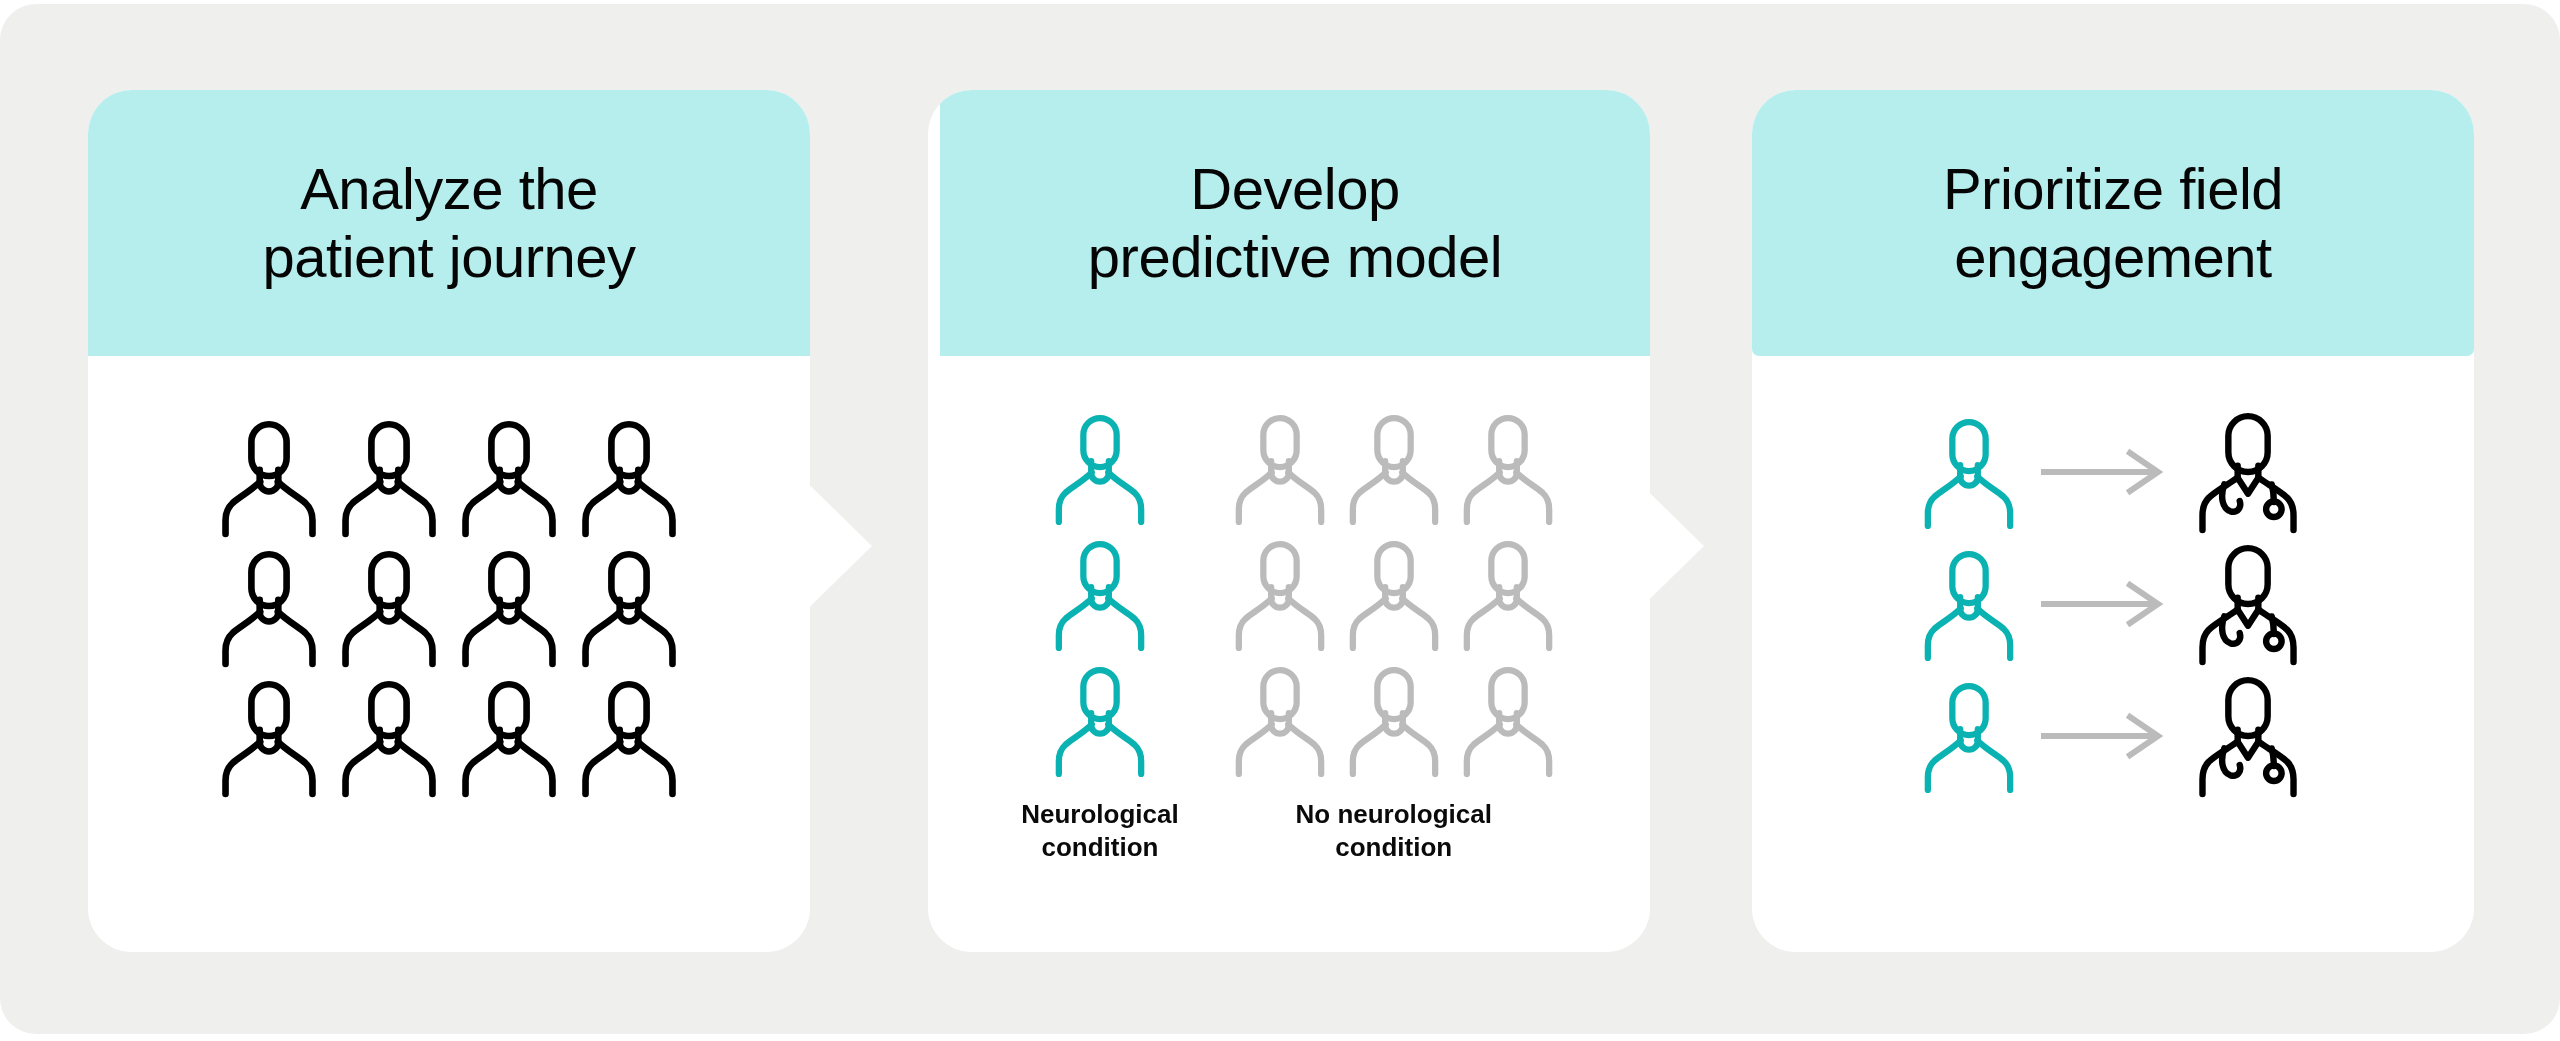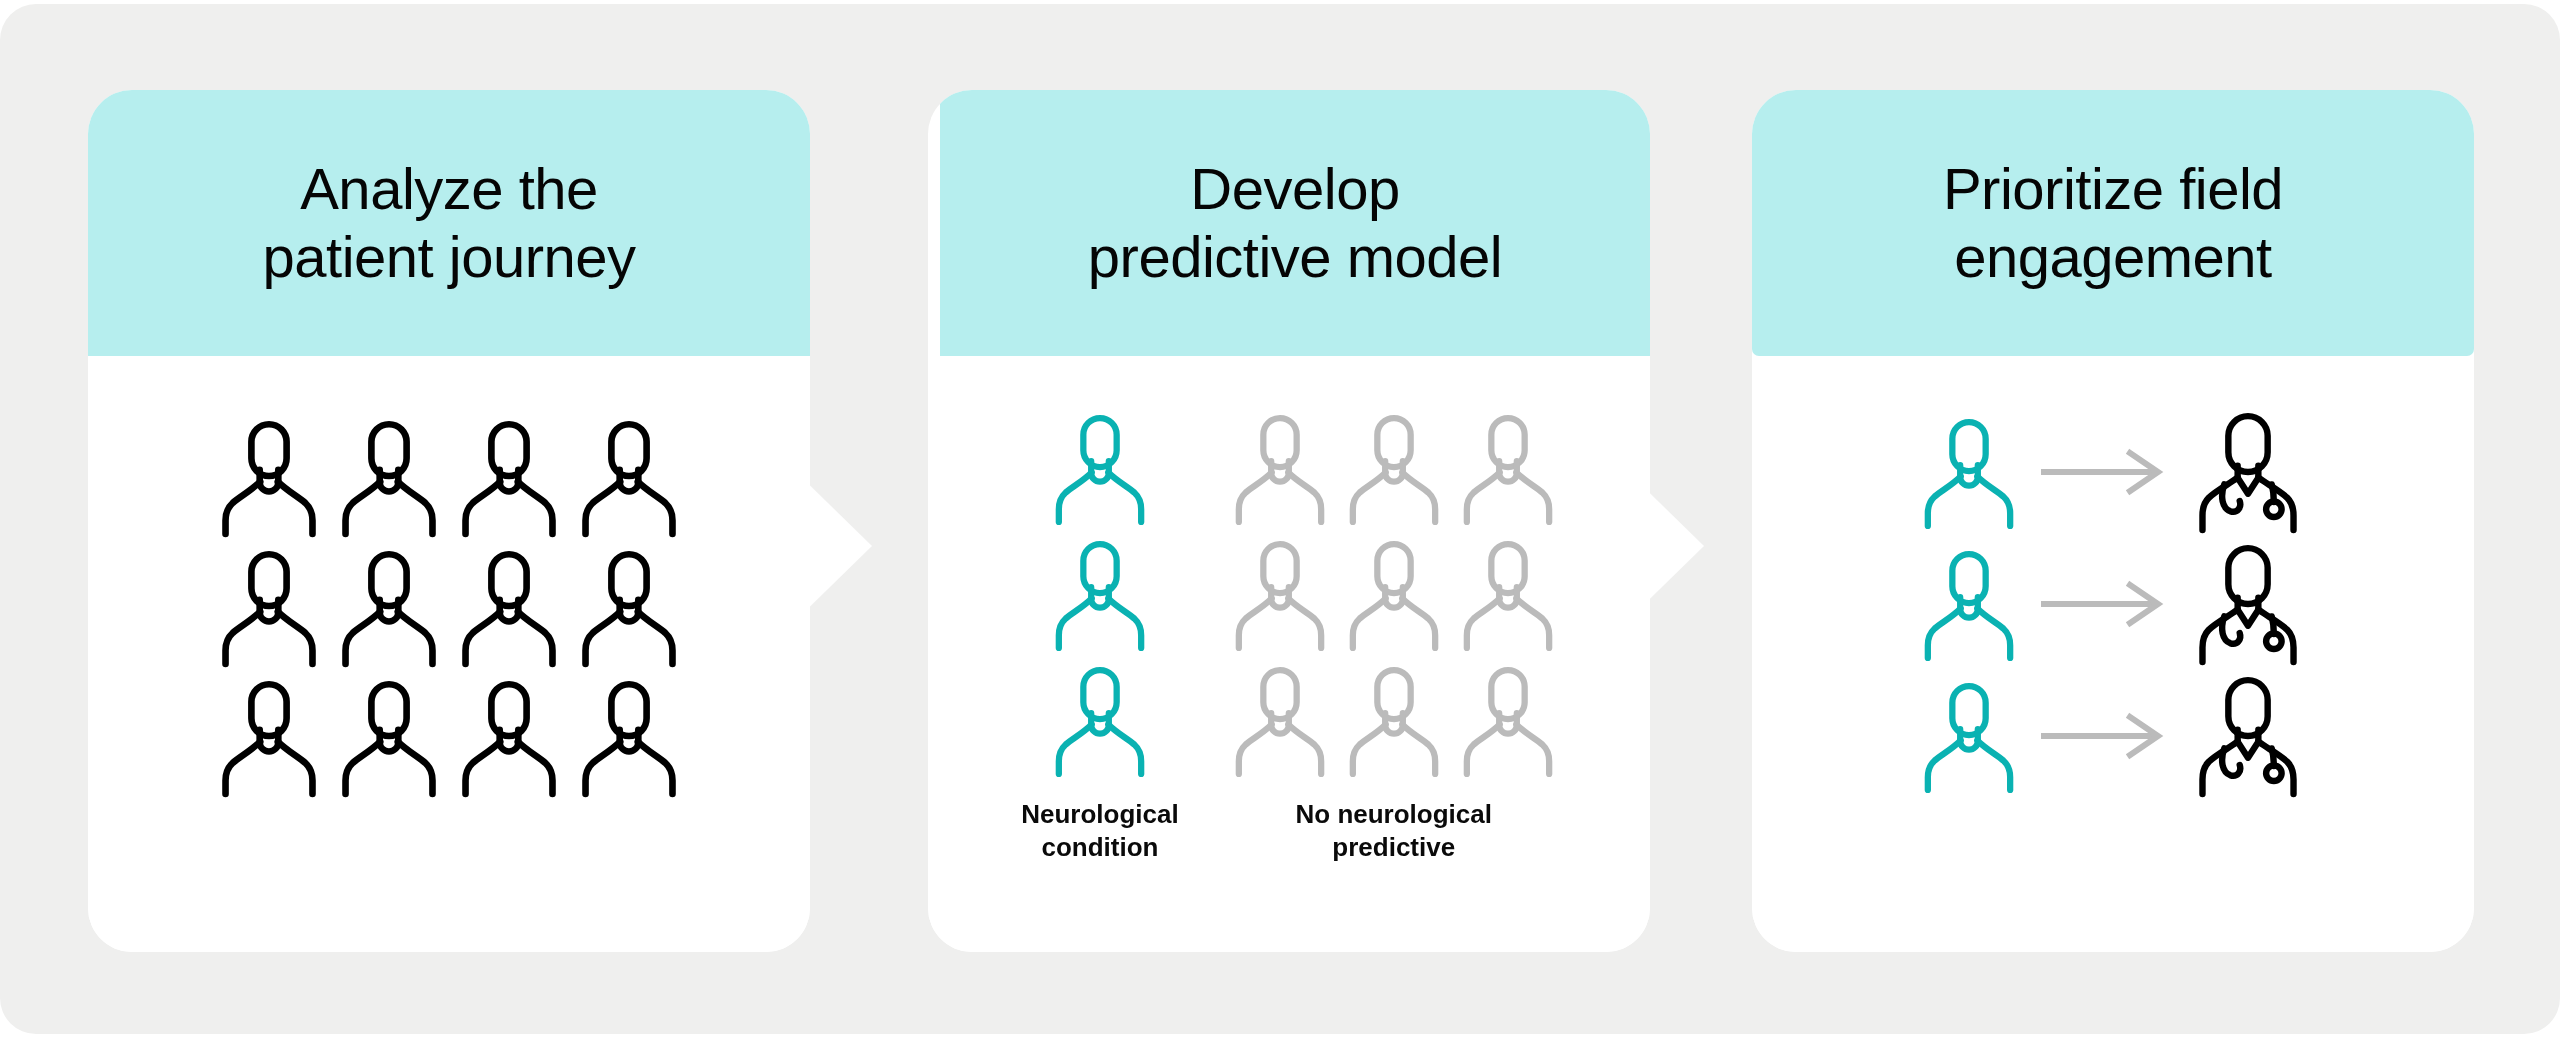--- a/index.html
+++ b/index.html
@@ -426,21 +426,21 @@
                   <g fill="none" stroke="#BBBBBB" stroke-width="6.4" stroke-linecap="round" stroke-linejoin="round">
                     <rect x="33" y="6" width="34" height="50" rx="17"></rect>
                     <path d="M41 50 L41 62 a9 9 0 0 0 18 0 L59 50"></path>
                     <path d="M41.5 61.5 C 33 70, 22 76, 15 82 C 9.5 87, 8 92, 8 99 L 8 112"></path>
                     <path d="M58.5 61.5 C 67 70, 78 76, 85 82 C 90.5 87, 92 92, 92 99 L 92 112"></path>
                   </g>
                 </svg>
               </div>
             </div>
           <div class="group-label">No neurological
-predictive</div>
+condition</div>
         </div>
       </div>
     </div>
   </div>
 
   <div class="chevron chevron-2">
     <svg width="96" height="1041" viewBox="0 0 96 1041">
       <polygon points="0,462 0,630 86,546" fill="#FFFFFF"></polygon>
     </svg>
   </div>

